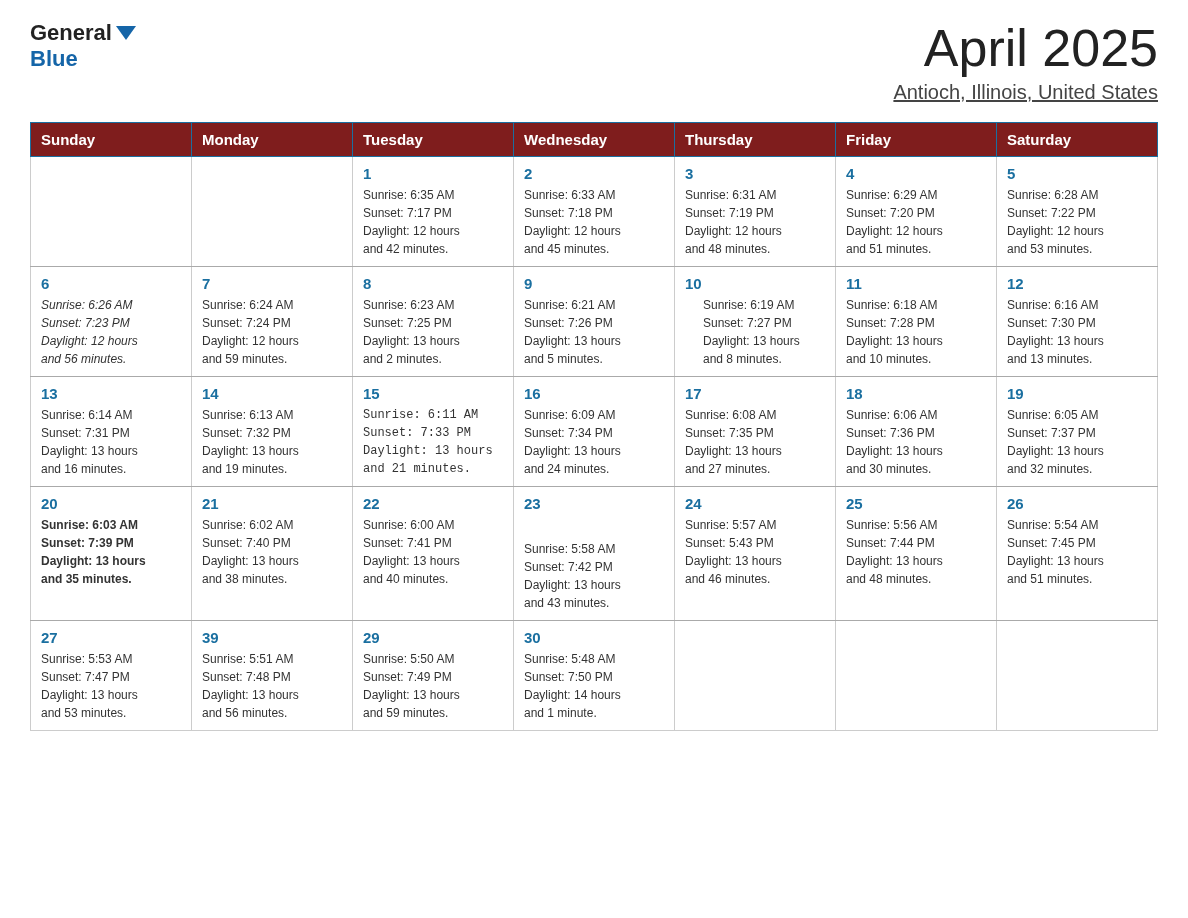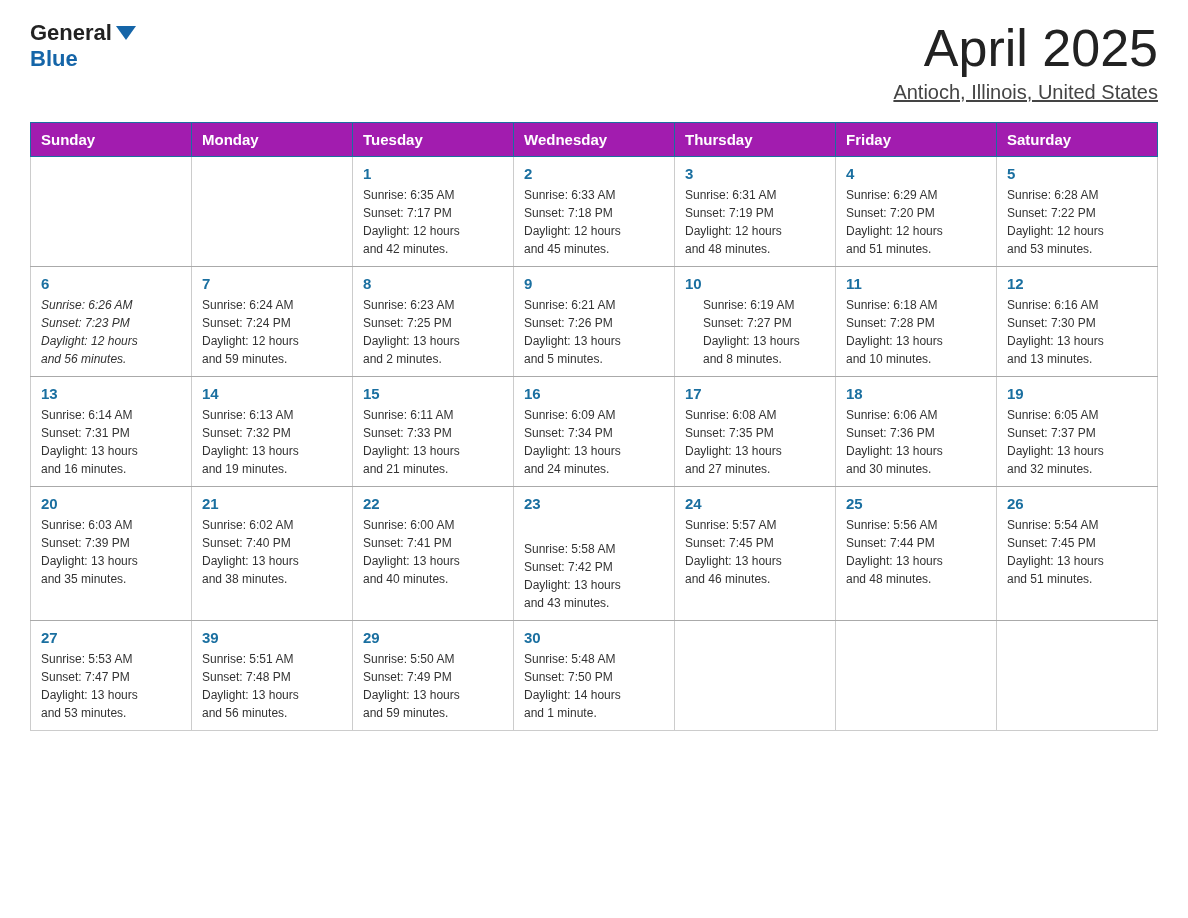--- a/index.html
+++ b/index.html
@@ -60,21 +60,21 @@
       color: #444;
       margin-top: 4px;
       text-decoration: underline;
     }
     table {
       width: 100%;
       border-collapse: collapse;
       table-layout: fixed;
     }
     thead tr th {
-      background-color: #a21caf;
+      background-color: #7f1d1d;
       color: #fff;
       font-weight: bold;
       font-size: 15px;
       padding: 8px 10px;
       text-align: left;
       border: 1px solid #1a6fa0;
     }
     tbody tr td {
       border: 1px solid #ccc;
       vertical-align: top;
@@ -233,21 +233,21 @@
         </td>
         <td>
           <span class="day-number">14</span>
           <div class="day-info" style="white-space: pre-line;">Sunrise: 6:13 AM
 Sunset: 7:32 PM
 Daylight: 13 hours
 and 19 minutes.</div>
         </td>
         <td>
           <span class="day-number">15</span>
-          <div class="day-info" style="white-space: pre-line;">Sunrise: 6:11 AM
+          <div class="day-info" style="white-space: pre-line; font-family: Liberation Mono, monospace;">Sunrise: 6:11 AM
 Sunset: 7:33 PM
 Daylight: 13 hours
 and 21 minutes.</div>
         </td>
         <td>
           <span class="day-number">16</span>
           <div class="day-info" style="white-space: pre-line;">Sunrise: 6:09 AM
 Sunset: 7:34 PM
 Daylight: 13 hours
 and 24 minutes.</div>
@@ -270,21 +270,21 @@
           <span class="day-number">19</span>
           <div class="day-info" style="white-space: pre-line;">Sunrise: 6:05 AM
 Sunset: 7:37 PM
 Daylight: 13 hours
 and 32 minutes.</div>
         </td>
       </tr>
       <tr>
         <td>
           <span class="day-number">20</span>
-          <div class="day-info" style="white-space: pre-line;">Sunrise: 6:03 AM
+          <div class="day-info" style="white-space: pre-line; font-weight: bold;">Sunrise: 6:03 AM
 Sunset: 7:39 PM
 Daylight: 13 hours
 and 35 minutes.</div>
         </td>
         <td>
           <span class="day-number">21</span>
           <div class="day-info" style="white-space: pre-line;">Sunrise: 6:02 AM
 Sunset: 7:40 PM
 Daylight: 13 hours
 and 38 minutes.</div>
@@ -299,21 +299,21 @@
         <td>
           <span class="day-number">23</span>
           <div class="day-info" style="white-space: pre-line; margin-top: 28px;">Sunrise: 5:58 AM
 Sunset: 7:42 PM
 Daylight: 13 hours
 and 43 minutes.</div>
         </td>
         <td>
           <span class="day-number">24</span>
           <div class="day-info" style="white-space: pre-line;">Sunrise: 5:57 AM
-Sunset: 7:45 PM
+Sunset: 5:43 PM
 Daylight: 13 hours
 and 46 minutes.</div>
         </td>
         <td>
           <span class="day-number">25</span>
           <div class="day-info" style="white-space: pre-line;">Sunrise: 5:56 AM
 Sunset: 7:44 PM
 Daylight: 13 hours
 and 48 minutes.</div>
         </td>

